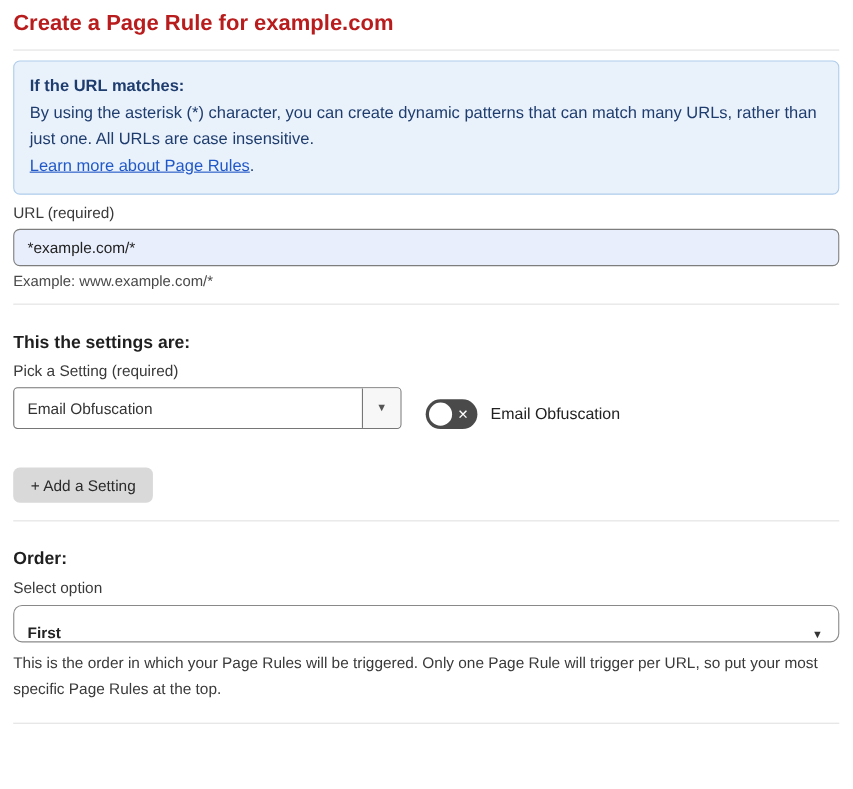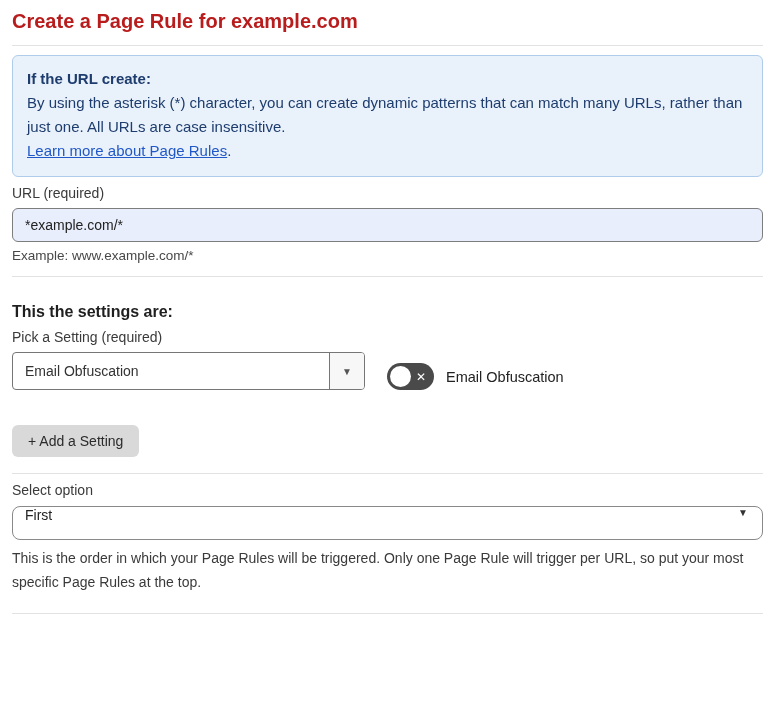--- a/index.html
+++ b/index.html
@@ -168,47 +168,48 @@
 
   
   .order-select {
     margin-top: 8px;
     width: 100%;
     height: 34px;
     border: 1px solid #898989;
     border-radius: 8px;
     background: #ffffff;
     display: flex;
-    align-items: flex-start;
+    align-items: flex-end;
     justify-content: space-between;
     padding: 0 14px 0 12px;
     font-size: 14px;
     color: #222;
     cursor: pointer;
+    font-weight: bold;
   }
   .order-select .caret { font-size: 10px; color: #333; }
   .order-desc {
     margin-top: 6px;
     font-size: 14px;
     line-height: 24px;
     color: #3a3a3a;
     max-width: 740px;
   }
   .divider-3 { margin-top: 19px; }
 </style>
 </head>
 <body>
 
 <div class="page">
 
   <h1 class="page-title">Create a Page Rule for example.com</h1>
   <hr class="divider">
 
   <div class="info-box">
-    <div class="info-heading">If the URL create:</div>
+    <div class="info-heading">If the URL matches:</div>
     <div class="info-body">By using the asterisk (*) character, you can create dynamic patterns that can match many URLs, rather than just one. All URLs are case insensitive.</div>
     <div><a class="info-link">Learn more about Page Rules</a><span>.</span></div>
   </div>
 
   <div class="field-label">URL (required)</div>
   <input class="url-input" type="text" value="*example.com/*" style="">
   <div class="hint-text">Example: www.example.com/*</div>
   <hr class="divider divider-1">
 
   <h2 class="section-heading">This the settings are:</h2>
@@ -226,20 +227,21 @@
         <span class="knob"></span>
         <span class="off-x">✕</span>
       </div>
       <span class="toggle-label">Email Obfuscation</span>
     </div>
   </div>
 
   <button class="btn btn-gray add-setting-btn">+ Add a Setting</button>
   <hr class="divider divider-2">
 
+  <h2 class="section-heading">Order:</h2>
   <div class="field-label">Select option</div>
   <div class="order-select">
     <span>First</span>
     <span class="caret">▼</span>
   </div>
   <div class="order-desc">This is the order in which your Page Rules will be triggered. Only one Page Rule will trigger per URL, so put your most specific Page Rules at the top.</div>
   <hr class="divider divider-3">
 
   
 

